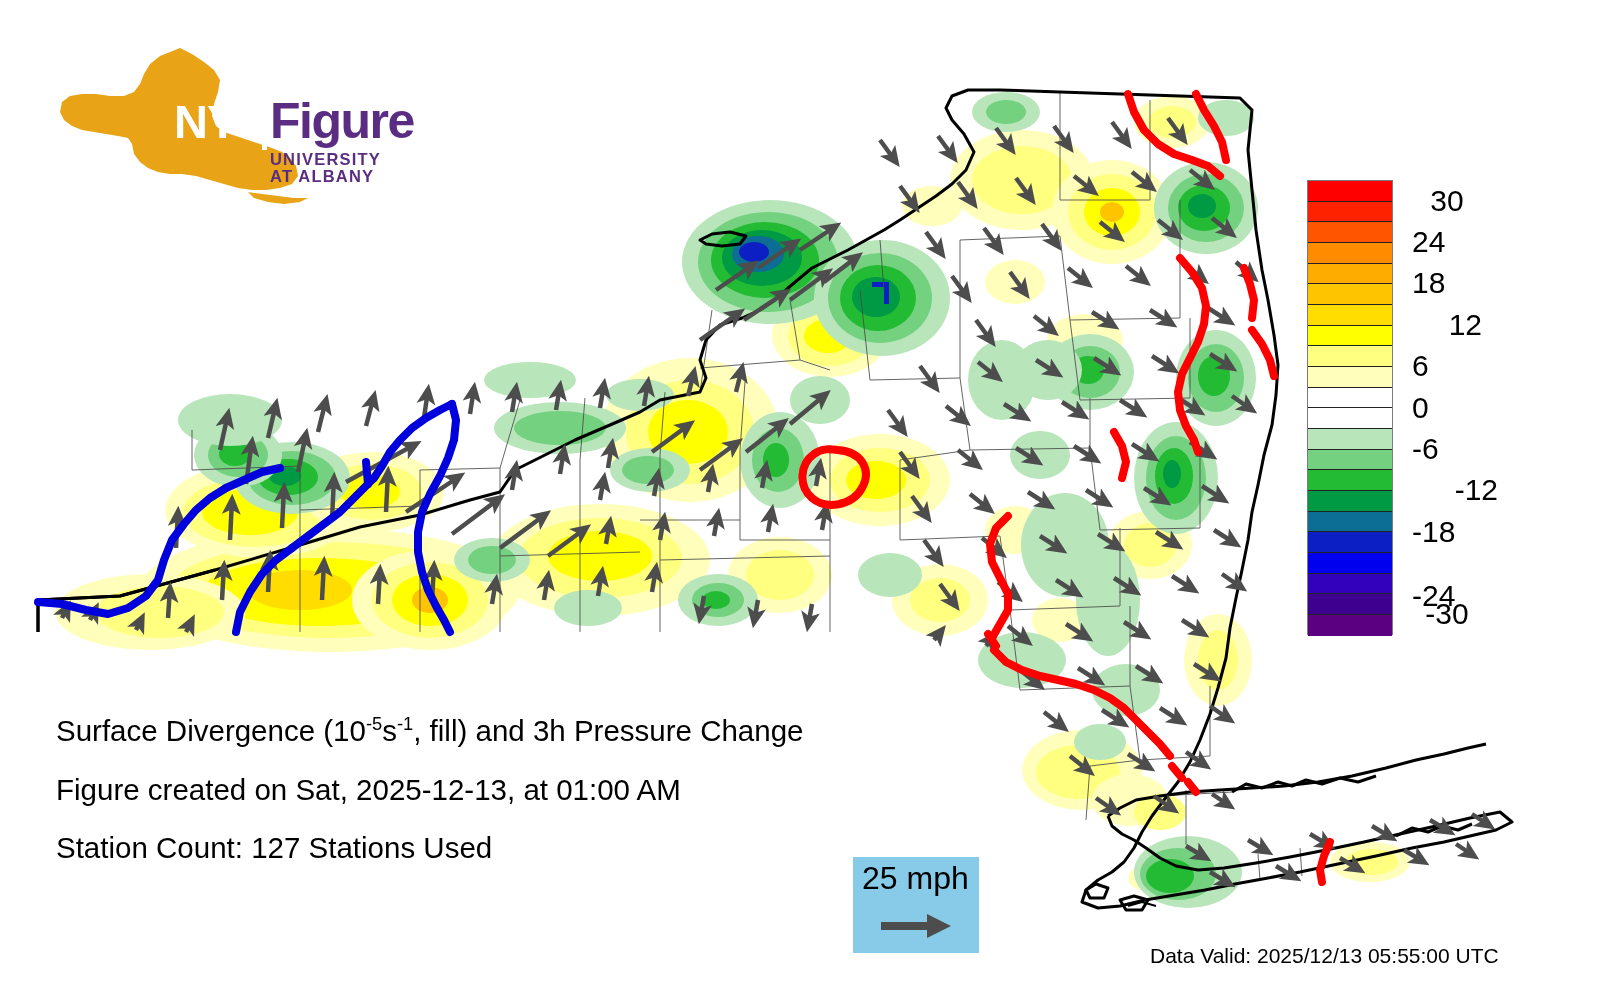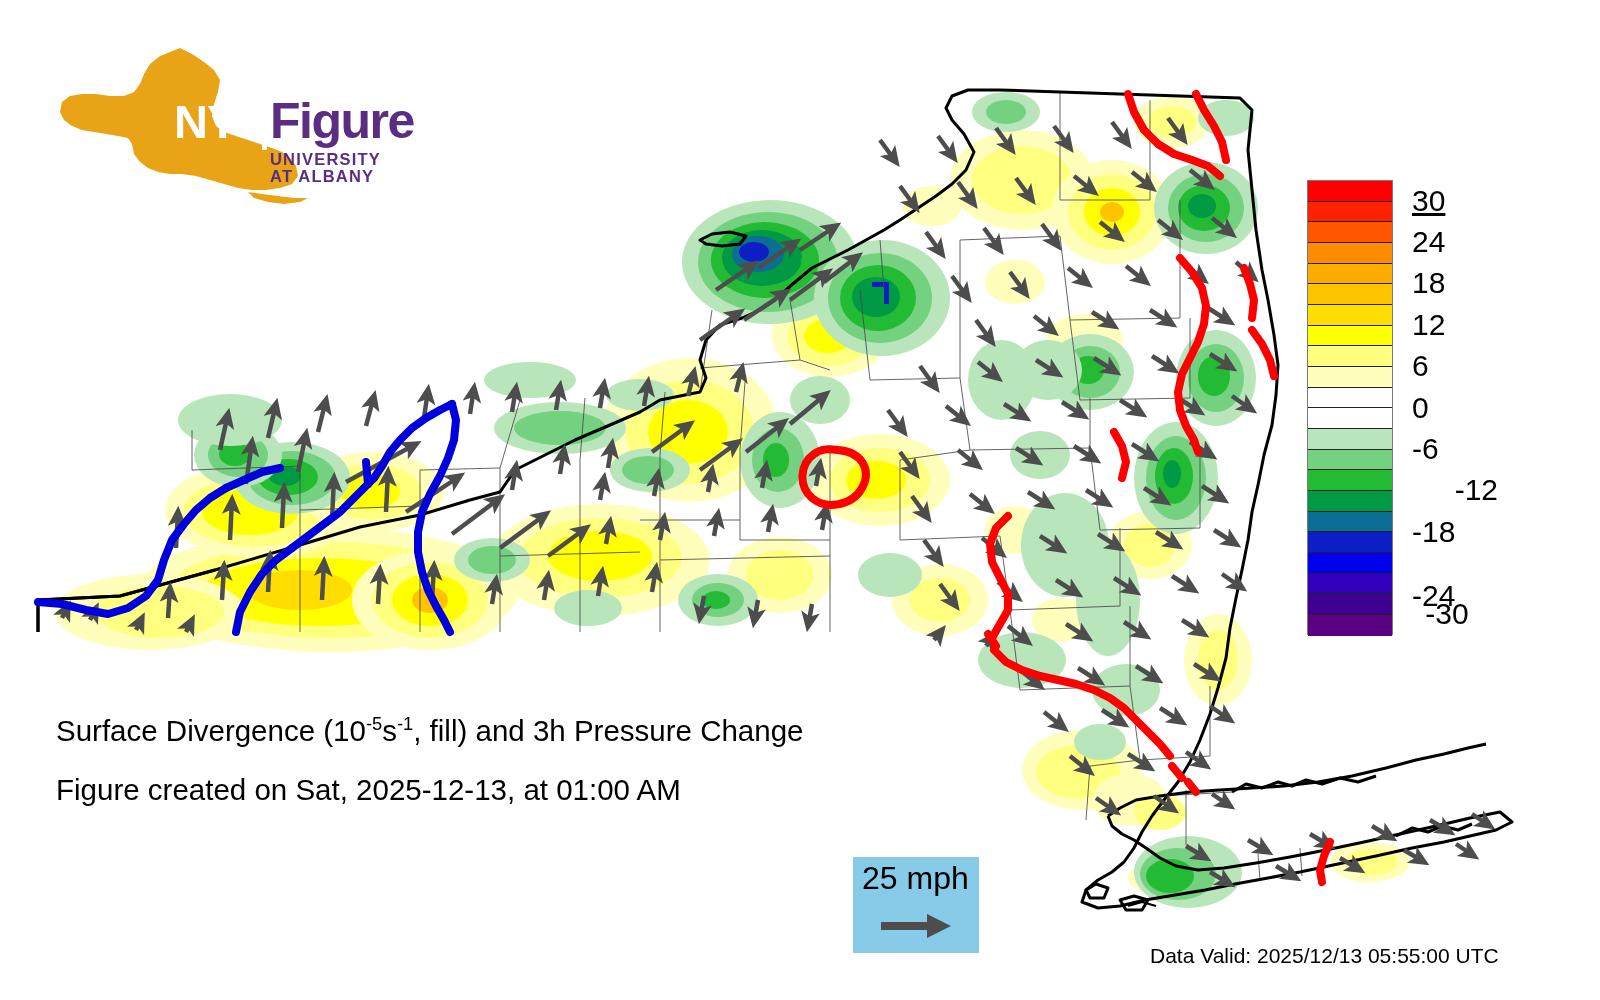--- a/index.html
+++ b/index.html
@@ -604,38 +604,39 @@
       <div class="band" style="height: 20.6818px; background: rgb(34, 187, 51);"></div>
       <div class="band" style="height: 20.6818px; background: rgb(0, 153, 68);"></div>
       <div class="band" style="height: 20.6818px; background: rgb(12, 110, 148);"></div>
       <div class="band" style="height: 20.6818px; background: rgb(11, 31, 196);"></div>
       <div class="band" style="height: 20.6818px; background: rgb(0, 0, 238);"></div>
       <div class="band" style="height: 20.6818px; background: rgb(51, 0, 187);"></div>
       <div class="band" style="height: 20.6818px; background: rgb(61, 0, 143);"></div>
       <div class="band" style="height: 20.6818px; background: rgb(90, 0, 128);"></div>
     </div>
   <div id="cb-labels">
-      <div class="tick" style="top: 5.68182px; width: 70px; text-align: left; text-decoration: underline;">30</div>
+      <div class="tick" style="top: 5.68182px; width: 70px; text-align: center;">30</div>
       <div class="tick" style="top: 47.0455px; width: 70px; text-align: left;">24</div>
       <div class="tick" style="top: 88.4091px; width: 70px; text-align: left;">18</div>
-      <div class="tick" style="top: 129.773px; width: 70px; text-align: left;">12</div>
+      <div class="tick" style="top: 129.773px; width: 70px; text-align: right;">12</div>
       <div class="tick" style="top: 171.136px; width: 70px; text-align: left;">6</div>
       <div class="tick" style="top: 212.5px; width: 70px; text-align: left;">0</div>
       <div class="tick" style="top: 253.864px; width: 70px; text-align: left;">-6</div>
       <div class="tick" style="top: 295.227px; width: 70px; text-align: right; margin-left: 16px;">-12</div>
       <div class="tick" style="top: 336.591px; width: 70px; text-align: left;">-18</div>
       <div class="tick" style="top: 377.955px; width: 70px; text-align: left; margin-top: 23px;">-24</div>
       <div class="tick" style="top: 419.318px; width: 70px; text-align: center;">-30</div>
     </div>
 
   <div id="caption">
     <div class="line">
       <span>Surface Divergence (10</span><sup>-5</sup><span>s</span><sup>-1</sup><span>, fill) and 3h Pressure Change</span>
     </div>
     <div class="line">Figure created on Sat, 2025-12-13, at 01:00 AM</div>
+    <div class="line">Station Count: 127 Stations Used</div>
   </div>
 
   <div id="windkey">
     <div class="wk-label">25 mph</div>
     <svg class="wk-arrow" width="72" height="28" viewBox="0 0 72 28">
       <path d="M0 10 L46 10 L46 2 L70 14 L46 26 L46 18 L0 18 Z" fill="#4d4d4d"></path>
     </svg>
   </div>
 
   <div id="datavalid">Data Valid: 2025/12/13 05:55:00 UTC</div>

